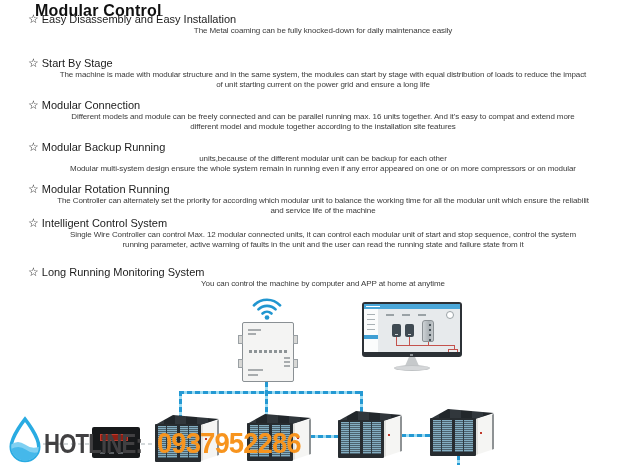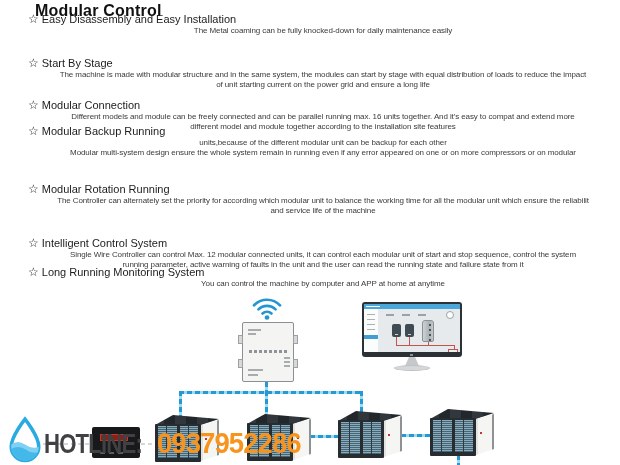--- a/index.html
+++ b/index.html
@@ -7,21 +7,21 @@
               font-family:"Liberation Sans", sans-serif; position:relative; }
 
   .page-title { position:absolute; left:35px; top:2px; font-size:16px; font-weight:bold;
                 color:#111; letter-spacing:.2px; }
 
   .section { position:absolute; left:28px; width:590px; }
   .sec-head { font-size:11px; color:#1c1c1c; white-space:nowrap; }
   .sec-head .star { font-size:12px; margin-right:3px; }
   .sec-line { font-size:8px; color:#3a3a3a; line-height:10px; white-space:nowrap;
               letter-spacing:-0.1px; overflow:hidden;text-align:center; }
-  .s1{top:12px}.s2{top:56px}.s3{top:98px}.s4{top:124px}.s5{top:182px}.s6{top:236px}.s7{top:265px}
+  .s1{top:12px}.s2{top:56px}.s3{top:98px}.s4{top:140px}.s5{top:182px}.s6{top:216px}.s7{top:265px}
 
   
   .diagram { position:absolute; inset:0; }
 
   .net { position:absolute; z-index:1; }
   .net.h { height:3px; background:repeating-linear-gradient(90deg,#2499d3 0 5px,#9adcf4 5px 8px); }
   .net.v { width:3px;  background:repeating-linear-gradient(180deg,#2499d3 0 5px,#9adcf4 5px 8px); }
   .net.faint { height:2px; background:repeating-linear-gradient(90deg,#d3d8da 0 4px,#ffffff 4px 7px); }
 
   

